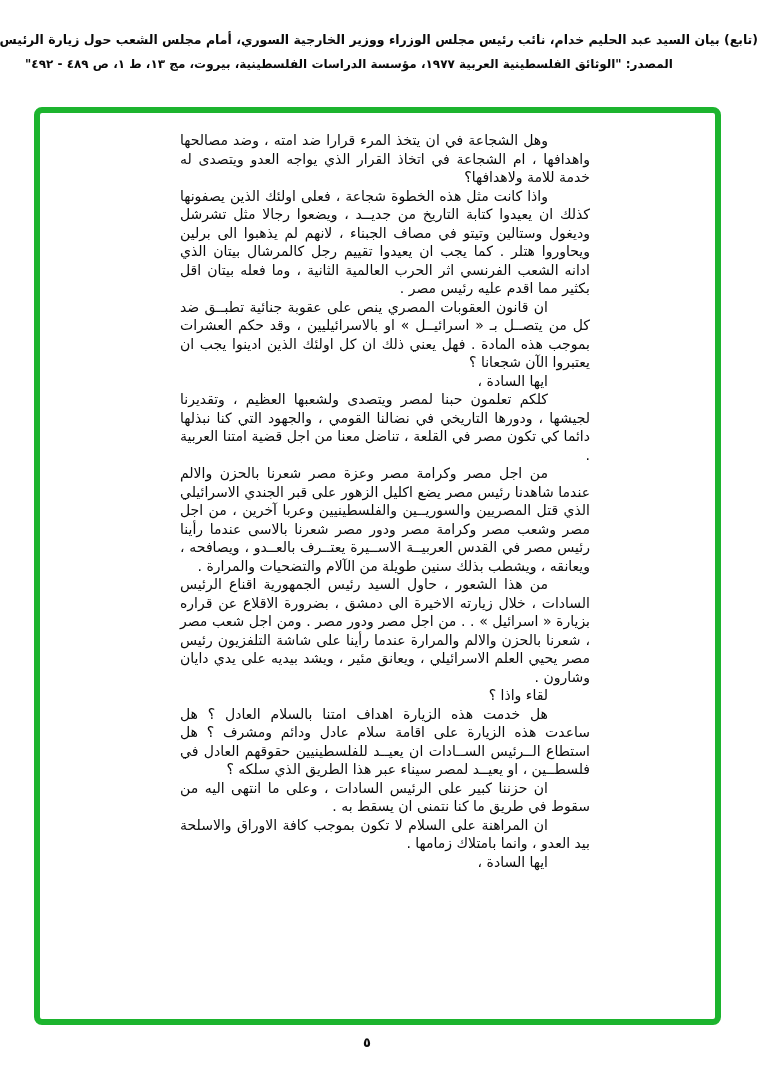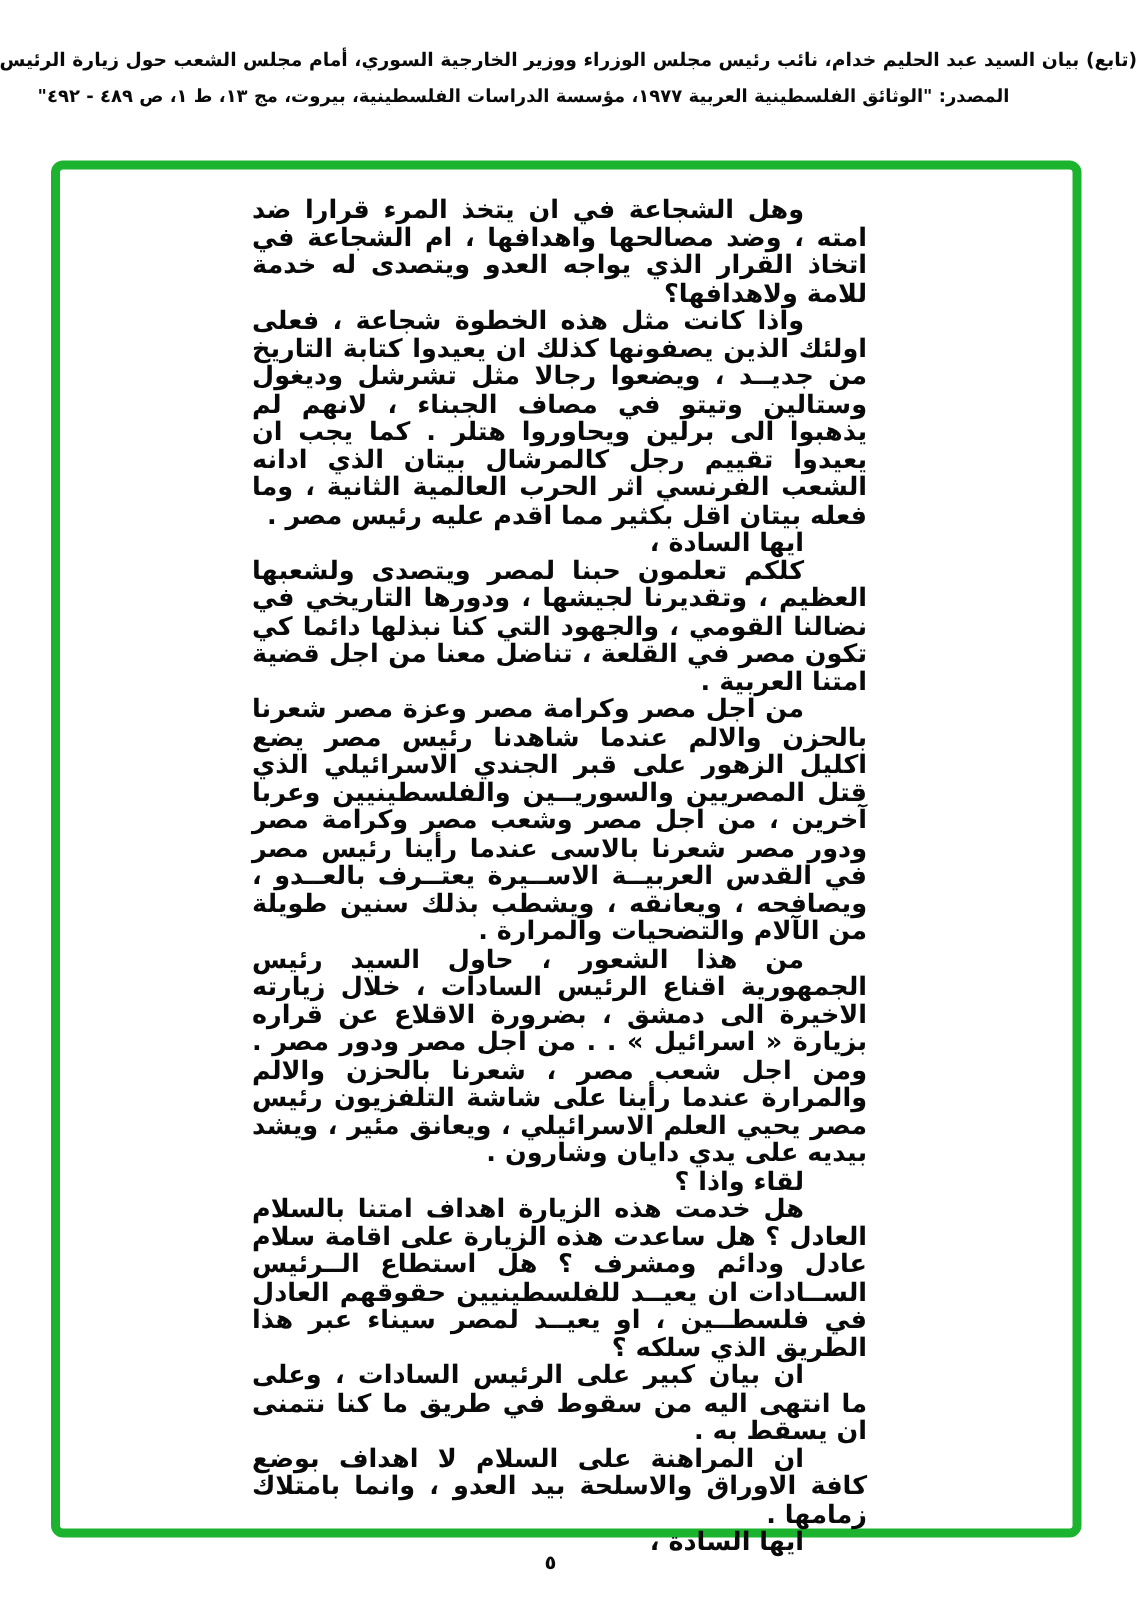--- a/index.html
+++ b/index.html
@@ -48,28 +48,28 @@
     top: 107px;
     width: 687px;
     height: 918px;
     box-sizing: border-box;
     border: 6px solid #1cb42e;
     border-radius: 8px;
     background: #ffffff;
   }
   .text-column {
     position: absolute;
-    left: 168px;
+    left: 180px;
     top: 131px;
     width: 410px;
     direction: rtl;
     text-align: justify;
-    font-size: 17px;
+    font-size: 14px;
     line-height: 18.5px;
-    font-weight: bold;
+    font-weight: normal;
     letter-spacing: -0.1px;
   }
   .text-column p {
     margin: 0;
     padding: 0;
     text-indent: 42px; 
   }
   .page-number {
     position: absolute;
     top: 1035px;
@@ -90,26 +90,27 @@
   <div class="header">
     <div class="header-line1">(تابع) بيان السيد عبد الحليم خدام، نائب رئيس مجلس الوزراء ووزير الخارجية السوري، أمام مجلس الشعب حول زيارة الرئيس أنور السادات لإسرائيل</div>
     <div class="header-line2">المصدر:  "الوثائق الفلسطينية العربية ١٩٧٧، مؤسسة الدراسات الفلسطينية، بيروت، مج ١٣، ط ١، ص ٤٨٩ - ٤٩٢"</div>
   </div>
 
   <div class="green-frame" style="border-color: rgb(28, 180, 46);"></div>
 
   <div class="text-column">
     <p>وهل الشجاعة في ان يتخذ المرء قرارا ضد امته ، وضد مصالحها واهدافها ، ام الشجاعة في اتخاذ القرار الذي يواجه العدو ويتصدى له خدمة للامة ولاهدافها؟</p>
     <p>واذا كانت مثل هذه الخطوة شجاعة ، فعلى اولئك الذين يصفونها كذلك ان يعيدوا كتابة التاريخ من جديــد ، ويضعوا رجالا مثل تشرشل وديغول وستالين وتيتو في مصاف الجبناء ، لانهم لم يذهبوا الى برلين ويحاوروا هتلر . كما يجب ان يعيدوا تقييم رجل كالمرشال بيتان الذي ادانه الشعب الفرنسي اثر الحرب العالمية الثانية ، وما فعله بيتان اقل بكثير مما اقدم عليه رئيس مصر .</p>
+    <p>ان قانون العقوبات المصري ينص على عقوبة جنائية تطبــق ضد كل من يتصــل بـ « اسرائيــل » او بالاسرائيليين ، وقد حكم العشرات بموجب هذه المادة . فهل يعني ذلك ان كل اولئك الذين ادينوا يجب ان يعتبروا الآن شجعانا ؟</p>
     <p>ايها السادة ،</p>
     <p>كلكم تعلمون حبنا لمصر ويتصدى ولشعبها العظيم ، وتقديرنا لجيشها ، ودورها التاريخي في نضالنا القومي ، والجهود التي كنا نبذلها دائما كي تكون مصر في القلعة ، تناضل معنا من اجل قضية امتنا العربية .</p>
     <p>من اجل مصر وكرامة مصر وعزة مصر شعرنا بالحزن والالم عندما شاهدنا رئيس مصر يضع اكليل الزهور على قبر الجندي الاسرائيلي الذي قتل المصريين والسوريــين والفلسطينيين وعربا آخرين ، من اجل مصر وشعب مصر وكرامة مصر ودور مصر شعرنا بالاسى عندما رأينا رئيس مصر في القدس العربيــة الاســيرة يعتــرف بالعــدو ، ويصافحه ، ويعانقه ، ويشطب بذلك سنين طويلة من الآلام والتضحيات والمرارة .</p>
     <p>من هذا الشعور ، حاول السيد رئيس الجمهورية اقناع الرئيس السادات ، خلال زيارته الاخيرة الى دمشق ، بضرورة الاقلاع عن قراره بزيارة « اسرائيل » . . من اجل مصر ودور مصر . ومن اجل شعب مصر ، شعرنا بالحزن والالم والمرارة عندما رأينا على شاشة التلفزيون رئيس مصر يحيي العلم الاسرائيلي ، ويعانق مئير ، ويشد بيديه على يدي دايان وشارون .</p>
     <p>لقاء واذا ؟</p>
     <p>هل خدمت هذه الزيارة اهداف امتنا بالسلام العادل ؟ هل ساعدت هذه الزيارة على اقامة سلام عادل ودائم ومشرف ؟ هل استطاع الــرئيس الســادات ان يعيــد للفلسطينيين حقوقهم العادل في فلسطــين ، او يعيــد لمصر سيناء عبر هذا الطريق الذي سلكه ؟</p>
-    <p>ان بيان كبير على الرئيس السادات ، وعلى ما انتهى اليه من سقوط في طريق ما كنا نتمنى ان يسقط به .</p>
-    <p>ان المراهنة على السلام لا اهداف بوضع كافة الاوراق والاسلحة بيد العدو ، وانما بامتلاك زمامها .</p>
+    <p>ان حزننا كبير على الرئيس السادات ، وعلى ما انتهى اليه من سقوط في طريق ما كنا نتمنى ان يسقط به .</p>
+    <p>ان المراهنة على السلام لا تكون بموجب كافة الاوراق والاسلحة بيد العدو ، وانما بامتلاك زمامها .</p>
     <p>ايها السادة ،</p>
   </div>
 
   <div class="page-number">٥</div>
 
 </div>
 
 </body></html>

